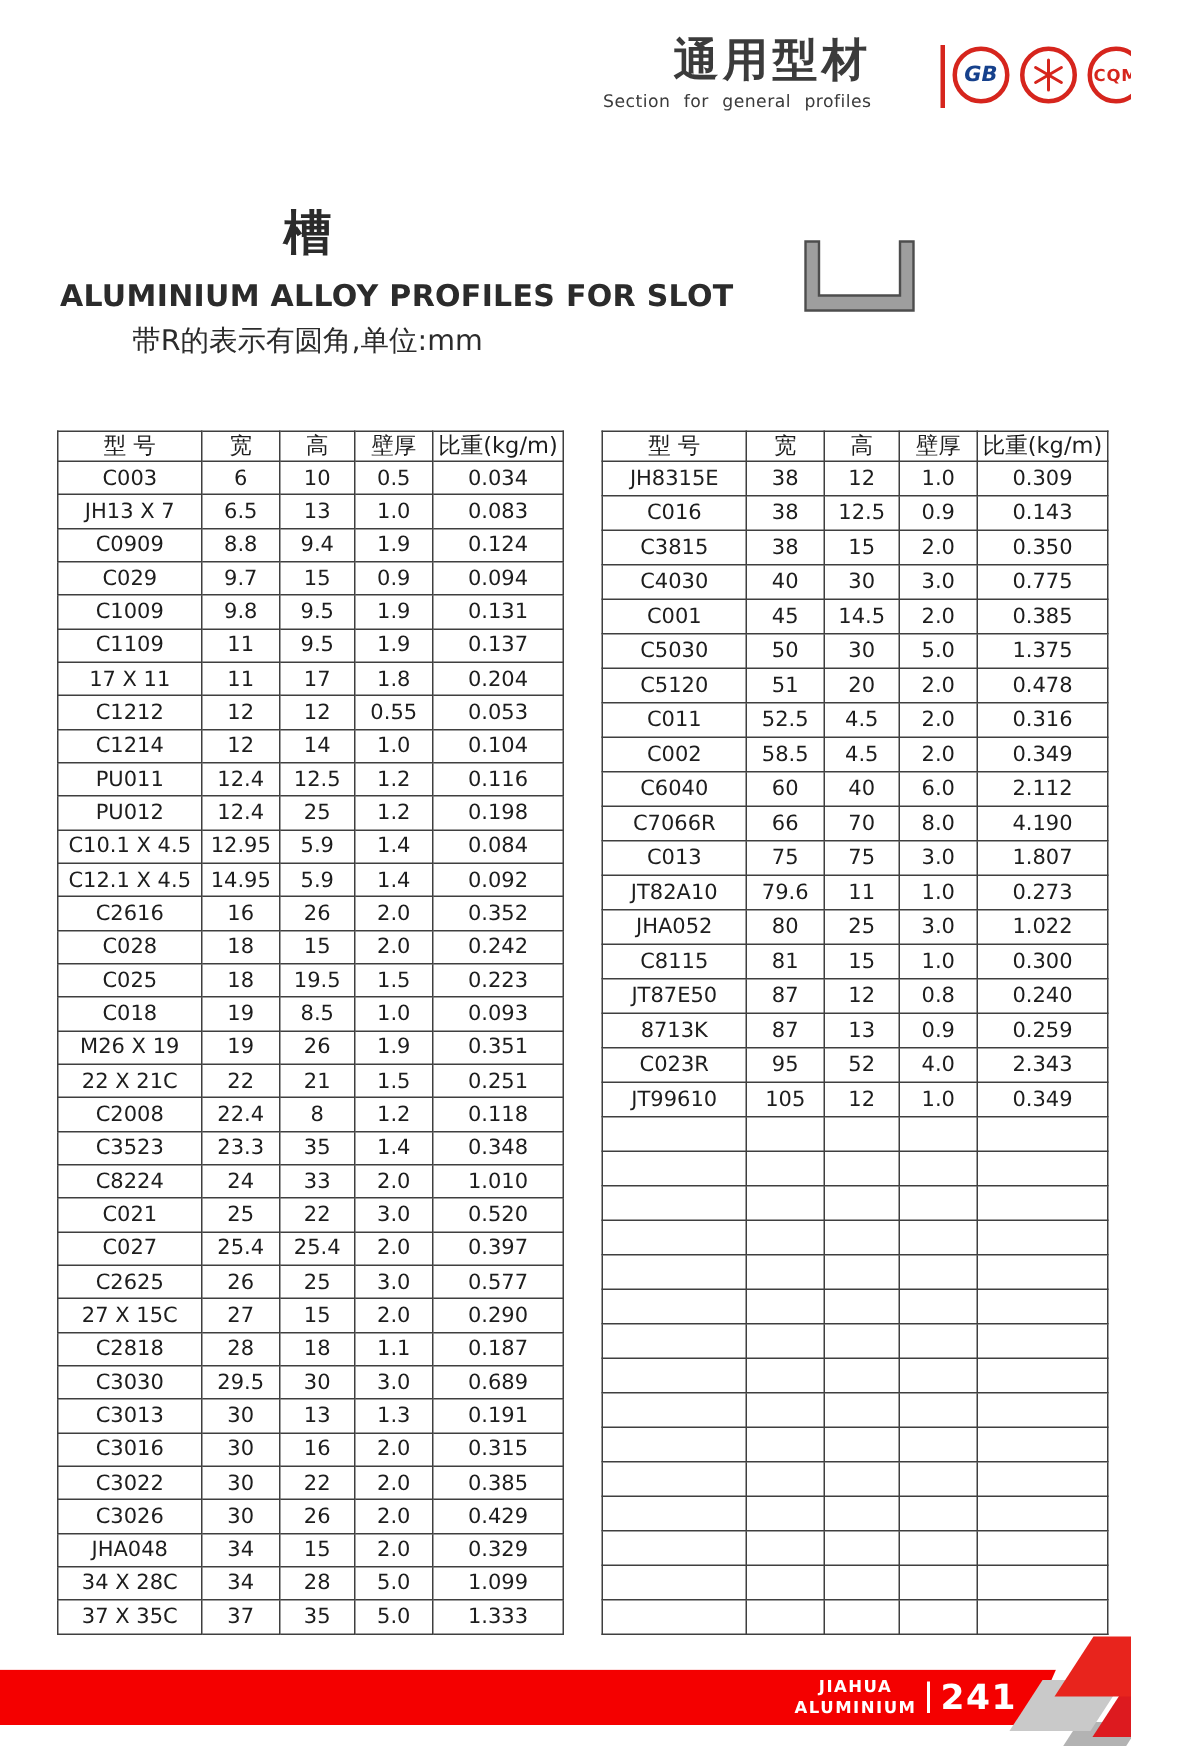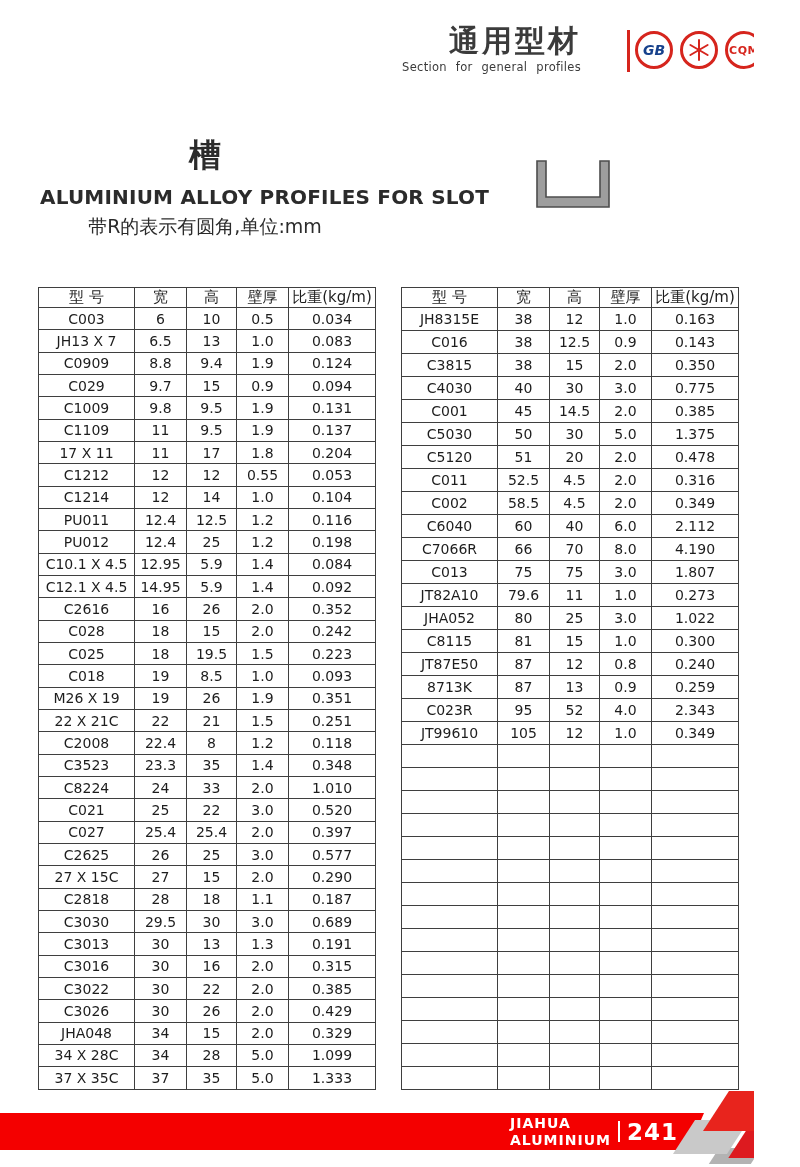--- a/index.html
+++ b/index.html
@@ -37,21 +37,21 @@
       font-size:14px; color:#1d1d1d; padding:0; overflow:hidden; white-space:nowrap; }
   .spec-table th { font-weight:normal; font-size:15px; }
   .spec-table { border:1.5px solid #3f3f3f; }
 
   
   .band { position:absolute; left:0; top:1113px; width:704px; height:37px; background:#f40000;
           -webkit-clip-path:polygon(0 0,100% 0,calc(100% - 16px) 100%,0 100%);
           clip-path:polygon(0 0,100% 0,calc(100% - 16px) 100%,0 100%); }
   .band-content { position:absolute; left:0; top:0; width:100%; height:100%;
                   display:flex; align-items:center; justify-content:flex-end; padding-right:26px; gap:7px; }
-  .brand { text-align:left; color:#ffffff; font-size:14px; font-weight:bold;
+  .brand { text-align:center; color:#ffffff; font-size:11px; font-weight:bold;
            letter-spacing:1px; line-height:1.2; }
   .brand-sep { width:2px; height:21px; background:#ffffff; }
   .page-num { color:#ffffff; font-size:23px; font-weight:bold; letter-spacing:1px; }
   .shape { position:absolute; transform:skewX(-33deg); }
   .shape-red-big  { left:716px; top:1091px; width:58px; height:40px; background:#e8241d; z-index:3; }
   .shape-gray     { left:684px; top:1120px; width:54px; height:34px; background:#c9c9c9; z-index:2; }
   .shape-red-2    { left:740px; top:1122px; width:50px; height:36px; background:#dd1a1f; z-index:1; }
   .shape-gray-2   { left:714px; top:1148px; width:42px; height:16px; background:#b3b3b3; z-index:0; }
 </style>
 </head>
@@ -376,21 +376,21 @@
           <th>壁厚</th>
           <th>比重(kg/m)</th>
         </tr>
     </thead>
     <tbody>
         <tr>
           <td>JH8315E</td>
           <td>38</td>
           <td>12</td>
           <td>1.0</td>
-          <td>0.163</td>
+          <td>0.309</td>
         </tr>
         <tr>
           <td>C016</td>
           <td>38</td>
           <td>12.5</td>
           <td>0.9</td>
           <td>0.143</td>
         </tr>
         <tr>
           <td>C3815</td>

